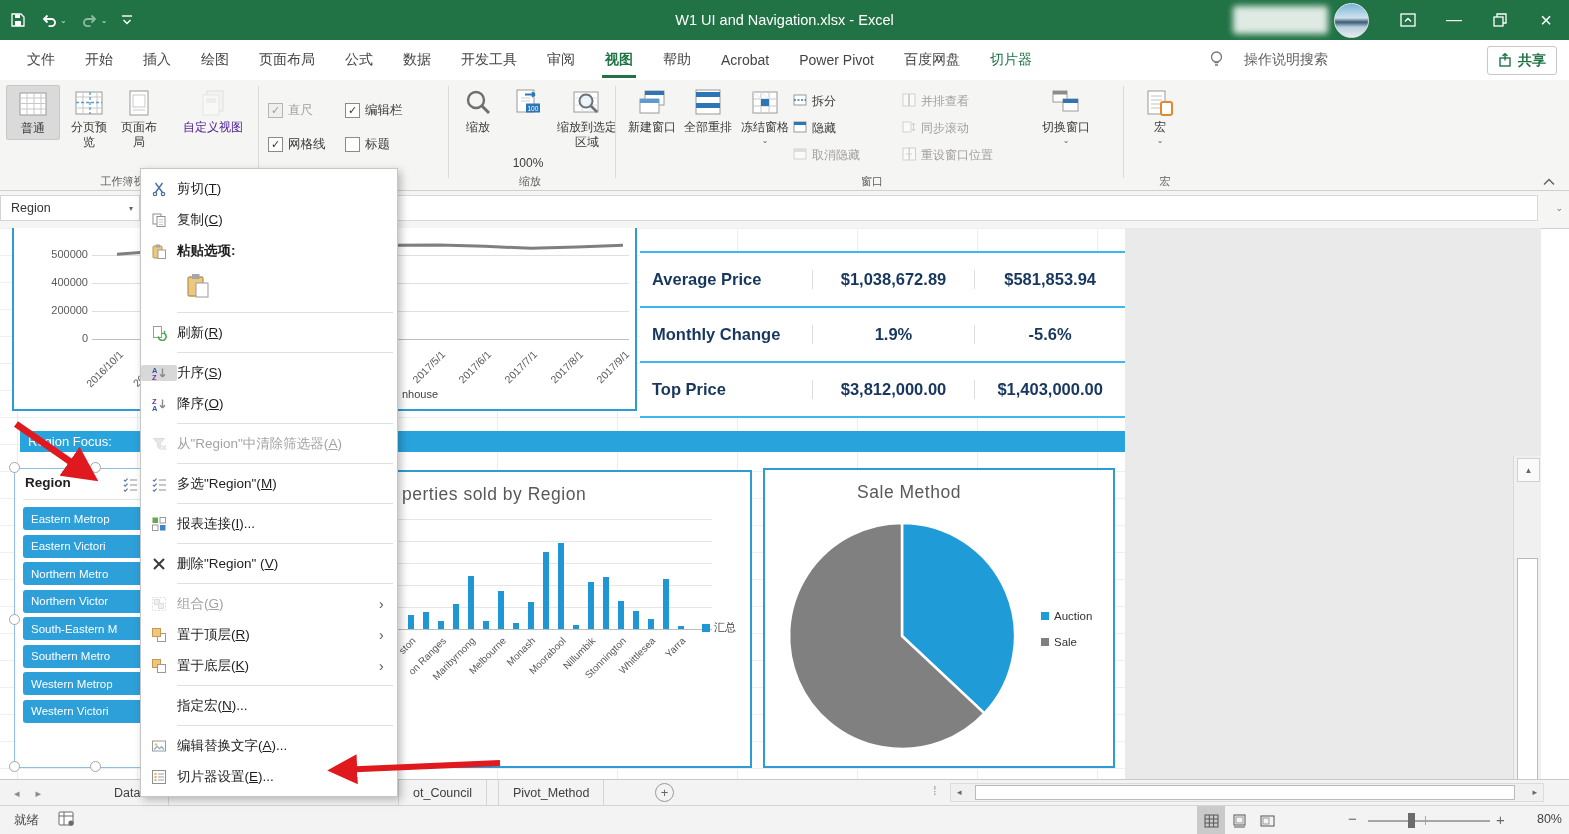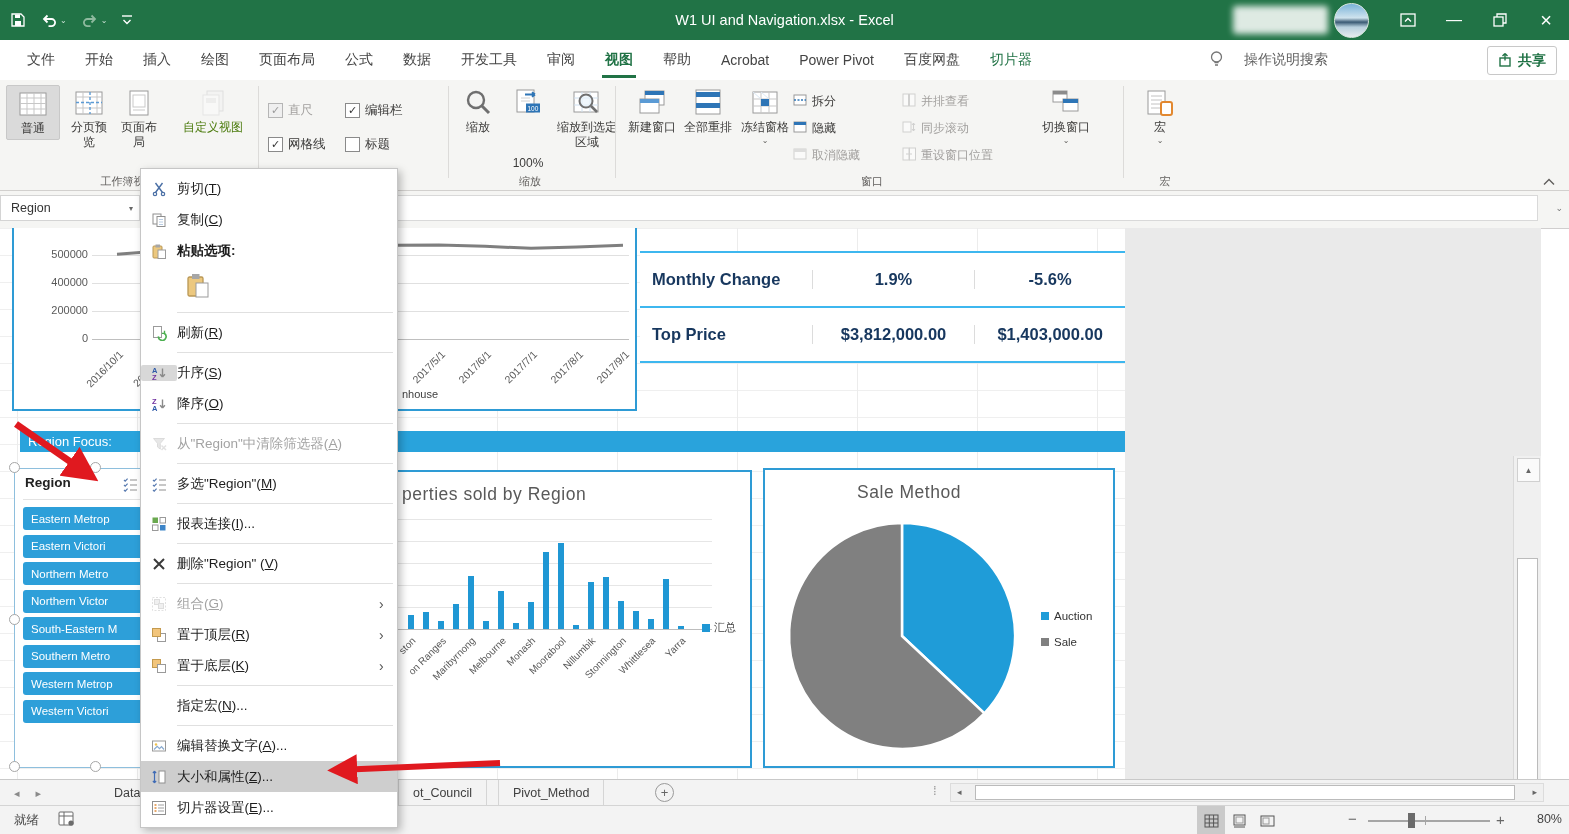--- a/index.html
+++ b/index.html
@@ -23,21 +23,21 @@
   .rtab.active::after{content:"";position:absolute;left:12px;right:12px;bottom:2px;height:3px;background:#217346;}
   .rtab.contextual{color:#217346;}
   #tellme{position:absolute;left:1208px;top:0;height:40px;display:flex;align-items:center;gap:19px;font-size:14px;color:#5f5f5f;}
   #sharebtn{position:absolute;right:12px;top:6px;height:27px;padding:0 10px;background:#fff;border:1px solid #c8c8c8;border-radius:3px;display:flex;align-items:center;gap:6px;font-size:14px;font-weight:bold;color:#217346;}
   
   #ribbon{position:absolute;left:0;top:80px;width:1569px;height:110px;background:#f5f5f3;border-bottom:1px solid #d2d0ce;}
   .rdiv{position:absolute;top:6px;width:1px;height:92px;background:#dcdbd9;}
   .bigbtn{position:absolute;top:5px;display:flex;flex-direction:column;align-items:center;padding:3px 4px;border-radius:2px;font-size:12px;color:#3b3a39;text-align:center;line-height:1.25;}
   .bigbtn .bicon{width:32px;height:30px;display:flex;align-items:center;justify-content:center;margin-bottom:2px;}
   .bigbtn.sel{background:#dadada;border:1px solid #c8c8c8;}
-  .bigbtn.disabled{color:#4d7c0f;}
+  .bigbtn.disabled{color:#4c1d95;}
   .bigbtn.disabled svg{filter:grayscale(1) opacity(.5);}
   .dda{font-size:8px;color:#605e5c;margin-top:1px;}
   .cbrow{display:flex;align-items:center;gap:5px;font-size:12.5px;color:#3b3a39;}
   .cbrow.disabled{color:#a19f9d;}
   .cb{width:13px;height:13px;border:1px solid #8a8a8a;background:#fff;display:flex;align-items:center;justify-content:center;font-size:11px;color:#333;}
   .cbrow.disabled .cb{background:#efefef;border-color:#b5b5b5;color:#9a9a9a;}
   .smallbtn{display:flex;align-items:center;gap:5px;font-size:12px;color:#3b3a39;height:22px;}
   .smallbtn.disabled{color:#a19f9d;}
   .smallbtn.disabled svg{filter:grayscale(1) opacity(.5);}
   .grplabel{position:absolute;top:94px;transform:translateX(-50%);font-size:11px;color:#605e5c;white-space:nowrap;}
@@ -468,20 +468,25 @@
         <div class="dlab" style="right: 472px; top: 160px;">2016/11/1</div>
         <div class="dlab" style="right: 196px; top: 160px;">2017/5/1</div>
         <div class="dlab" style="right: 150px; top: 160px;">2017/6/1</div>
         <div class="dlab" style="right: 104px; top: 160px;">2017/7/1</div>
         <div class="dlab" style="right: 58px; top: 160px;">2017/8/1</div>
         <div class="dlab" style="right: 12px; top: 160px;">2017/9/1</div>
         <div id="llegend">nhouse</div>
       </div>
 
     <div id="stats">
+        <div class="srow">
+          <div class="scell sc0">Average Price</div>
+          <div class="scell sc1">$1,038,672.89</div>
+          <div class="scell sc2">$581,853.94</div>
+        </div>
         <div class="srow">
           <div class="scell sc0">Monthly Change</div>
           <div class="scell sc1">1.9%</div>
           <div class="scell sc2">-5.6%</div>
         </div>
         <div class="srow">
           <div class="scell sc0">Top Price</div>
           <div class="scell sc1">$3,812,000.00</div>
           <div class="scell sc2">$1,403,000.00</div>
         </div>
@@ -754,30 +759,20 @@
         <span class="mic">
           <svg width="16" height="16" viewBox="0 0 16 16">
             <rect x="1.5" y="3" width="13" height="10" fill="#fff" stroke="#9a9a9a"></rect>
             <circle cx="5" cy="6.5" r="1.2" fill="#f0c04b"></circle>
             <path d="M3 11.5 l3.2 -3.2 2.3 2.3 2 -2 2.5 2.9" fill="none" stroke="#87a9cf" stroke-width="1.2"></path>
           </svg>
         </span>
         <span class="mlab">编辑替换文字(<u>A</u>)...</span>
         <span class="msub"></span>
       </div>
-      <div class="mi hl">
-        <span class="mic">
-          <svg width="16" height="16" viewBox="0 0 16 16">
-            <path d="M3.5 2 v12 M3.5 2 l-1.6 2.2 M3.5 2 l1.6 2.2 M3.5 14 l-1.6 -2.2 M3.5 14 l1.6 -2.2" stroke="#3f6bb5" stroke-width="1.2" fill="none"></path>
-            <rect x="8" y="2" width="6" height="12" fill="#fff" stroke="#8f8f8f"></rect>
-          </svg>
-        </span>
-        <span class="mlab">大小和属性(<u>Z</u>)...</span>
-        <span class="msub"></span>
-      </div>
       <div class="mi">
         <span class="mic">
           <svg width="16" height="16" viewBox="0 0 16 16">
             <rect x="1.5" y="1.5" width="13" height="13" fill="#fff" stroke="#8f8f8f"></rect>
             <path d="M3.5 5 h2 M3.5 8 h2 M3.5 11 h2" stroke="#e08c3c" stroke-width="1.4"></path>
             <path d="M7 5 h6 M7 8 h6 M7 11 h6" stroke="#9f9f9f" stroke-width="1.2"></path>
           </svg>
         </span>
         <span class="mlab">切片器设置(<u>E</u>)...</span>
         <span class="msub"></span>

